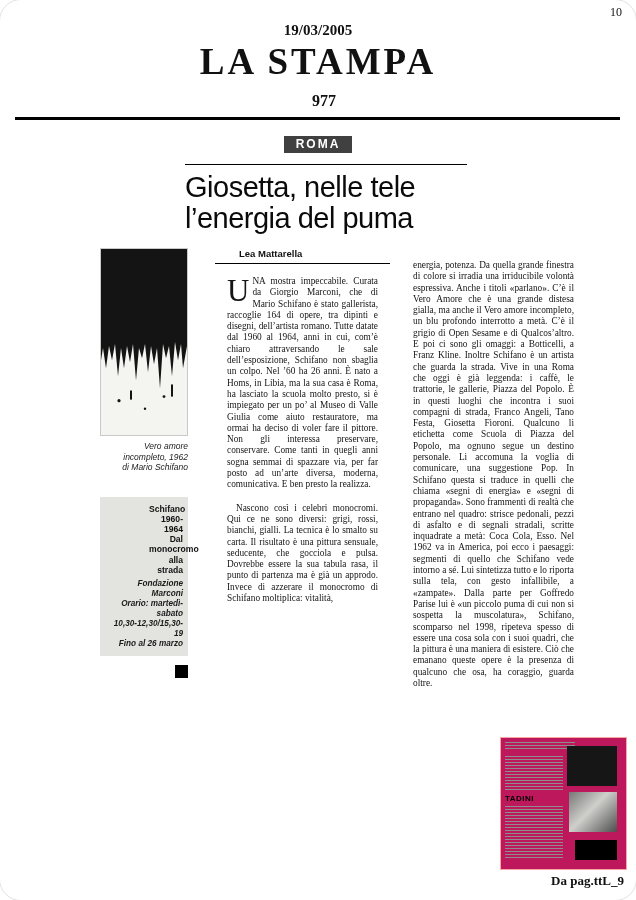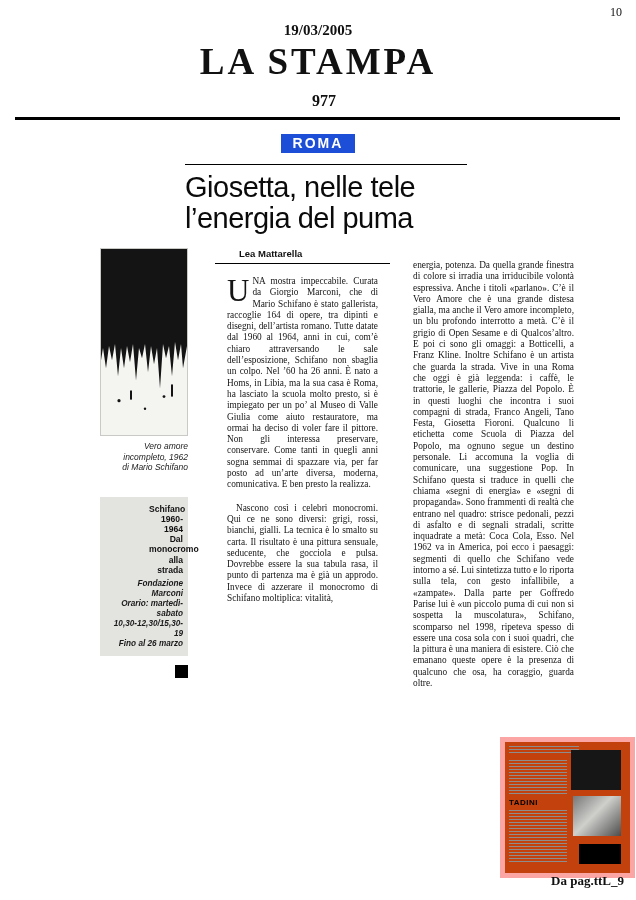--- a/index.html
+++ b/index.html
@@ -1,27 +1,28 @@
 <!DOCTYPE html>
 <html><head>
 <meta charset="utf-8">
 <style>
   html,body{margin:0;padding:0;background:#fff;}
   .sheet{
     position:relative;width:636px;height:900px;background:#ffffff;
     font-family:"Liberation Serif",serif;color:#111;overflow:hidden;
     outline:1px solid #e2e2e0;
+    border-radius:21px;
   }
   .page-number{position:absolute;top:5px;right:14px;font-size:12px;}
   .clip-date{position:absolute;top:22px;left:0;right:0;text-align:center;font-weight:bold;font-size:15px;}
   .masthead{position:absolute;top:40px;left:0;right:0;text-align:center;font-weight:bold;font-size:37px;letter-spacing:3px;font-family:"Liberation Serif",serif;}
   .issue{position:absolute;top:92px;left:12px;right:0;text-align:center;font-weight:bold;font-size:16px;}
   .rule-thick{position:absolute;top:117px;left:15px;width:605px;height:3px;background:#000;}
   .tag-wrap{position:absolute;top:134px;left:0;right:0;text-align:center;}
-  .section-tag{display:inline-block;background:#1d4ed8;color:#fff;font-family:"Liberation Sans",sans-serif;font-size:14px;font-weight:bold;letter-spacing:2px;padding:1px 12px 2px;}
+  .section-tag{display:inline-block;background:#404040;color:#fff;font-family:"Liberation Sans",sans-serif;font-size:12px;font-weight:bold;letter-spacing:2px;padding:1px 12px 2px;}
   .headline-block{position:absolute;left:185px;top:164px;width:282px;}
   .headline-rule{height:1px;background:#000;margin-bottom:7px;}
   .headline{margin:0;font-family:"Liberation Sans",sans-serif;font-weight:500;font-size:29px;line-height:31px;letter-spacing:-0.5px;color:#0a0a0a;}
   .columns{position:absolute;left:100px;top:248px;width:486px;display:flex;align-items:flex-start;}
   .col-left{width:88px;margin-right:27px;flex:none;text-align:right;}
   .artwork{width:86px;height:186px;border:1px solid #c9c9c5;background:#f6f6f3;}
   .artwork svg{display:block;width:100%;height:100%;}
   .fig-caption{margin-top:5px;font-family:"Liberation Sans",sans-serif;font-style:italic;font-size:8.5px;line-height:10.5px;color:#222;}
   .fig-caption span{display:block;}
   .infobox{margin-top:24px;background:#e3e3e0;padding:7px 5px;font-family:"Liberation Sans",sans-serif;}
@@ -29,21 +30,21 @@
   .ib-detail{font-weight:bold;font-style:italic;font-size:8.2px;line-height:10px;color:#1a1a1a;}
   .ib-gap{height:4px;}
   .end-marker{width:13px;height:13px;background:#000;margin-top:9px;margin-left:auto;}
   .col-mid{width:175px;margin-right:11px;flex:none;}
   .col-right{width:185px;flex:none;}
   .byline{font-family:"Liberation Sans",sans-serif;font-weight:bold;font-size:9.5px;padding-left:24px;}
   .byline-rule{height:1px;background:#000;margin:4px 0 9px;}
   .body-text{margin:12px;font-size:9.3px;line-height:11.3px;text-align:justify;color:#141414;}
   .body-text.indent{text-indent:9px;margin-top:1px;}
   .dropcap{float:left;font-size:31px;line-height:26px;padding:2px 3px 0 0;font-weight:400;}
-  .thumb{position:absolute;left:500px;top:737px;width:125px;height:131px;border:5px solid #fca5a5;background:#c2410c;}
+  .thumb{position:absolute;left:500px;top:737px;width:125px;height:131px;border:1px solid #fca5a5;background:#be185d;}
   .thumb .t-lines{position:absolute;background:repeating-linear-gradient(180deg,#8d8d8d 0 1px,transparent 1px 3px);}
   .t-head{left:4px;top:4px;width:70px;height:9px;}
   .t-col1{left:4px;top:18px;width:58px;height:34px;}
   .t-dark{position:absolute;left:66px;top:8px;width:50px;height:40px;background:#161616;}
   .t-title{position:absolute;left:4px;top:56px;font-family:"Liberation Sans",sans-serif;font-weight:bold;font-size:8px;letter-spacing:0.5px;color:#000;}
   .t-col2{left:4px;top:68px;width:58px;height:54px;}
   .t-photo{position:absolute;left:68px;top:54px;width:48px;height:40px;background:linear-gradient(135deg,#777 0%,#cfcfcc 45%,#4c4c4c 100%);}
   .t-black{position:absolute;left:74px;top:102px;width:42px;height:20px;background:#000;}
   .footer-section{position:absolute;left:150px;width:155px;top:917px;font-weight:bold;font-size:16px;}
   .footer-source{position:absolute;right:12px;top:873px;font-weight:bold;font-size:13px;}

